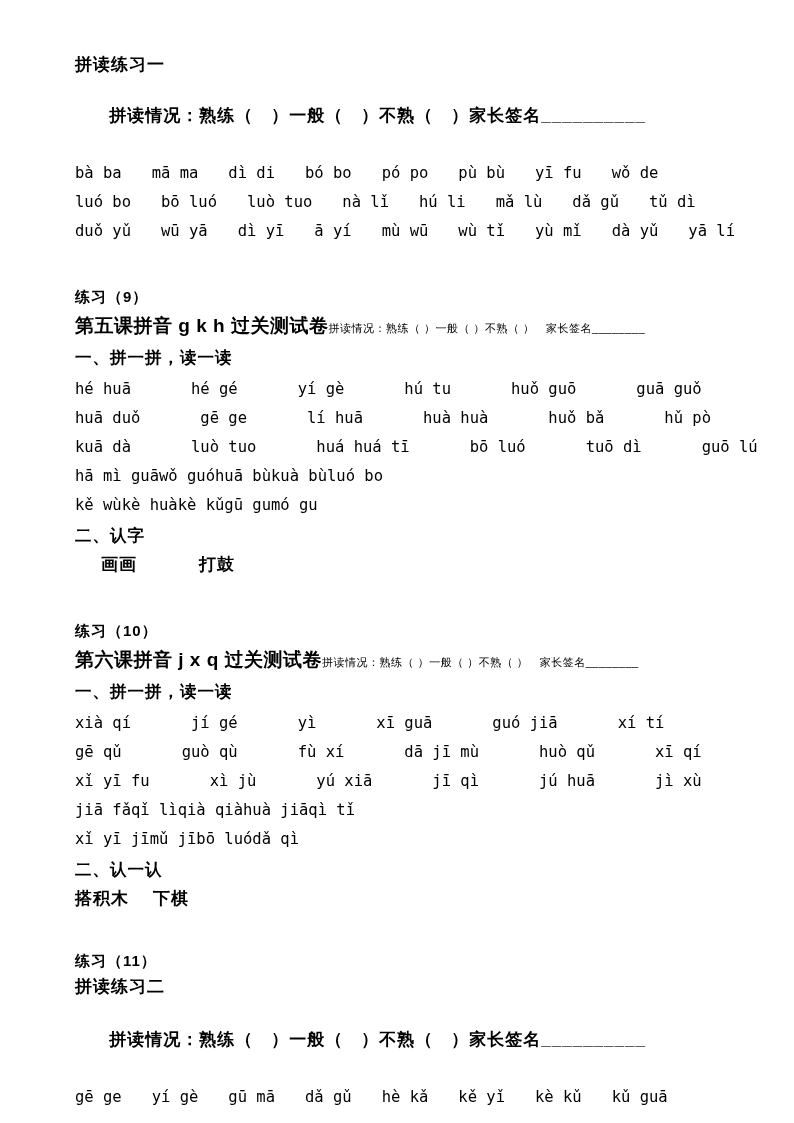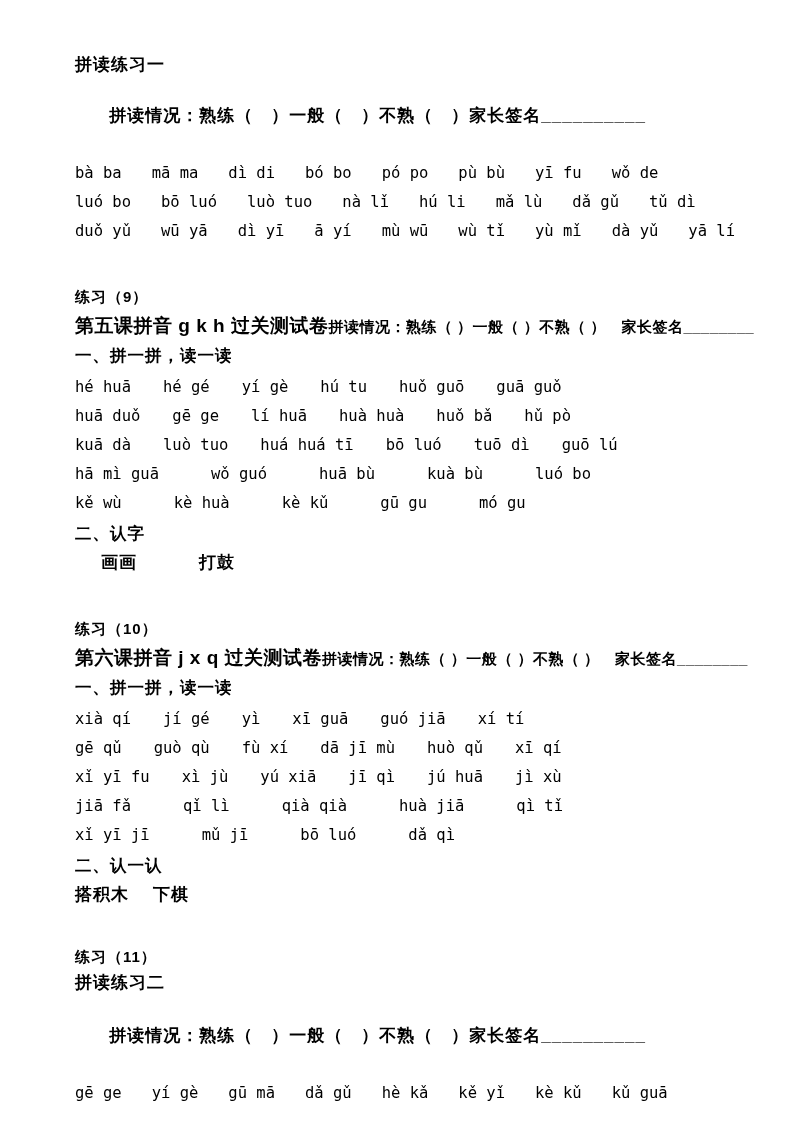--- a/index.html
+++ b/index.html
@@ -46,44 +46,44 @@
     line-height: 27px;
     margin-top: 4px;
     white-space: pre;
   }
   .ex-title {
     font-size: 19px;
     font-weight: bold;
     letter-spacing: 0.5px;
   }
   .ex-status {
-    font-size: 15px;
-    font-weight: 700;
+    font-size: 11px;
+    font-weight: 400;
     letter-spacing: 0.5px;
   }
   .part-header {
     font-size: 16.5px;
     font-weight: bold;
     line-height: 27px;
     letter-spacing: 1px;
   }
 
   
   .pinyin-row {
     display: flex;
     align-items: baseline;
     font-family: "DejaVu Sans Mono", monospace;
     font-size: 15.5px;
     font-weight: normal;
     line-height: 29px;
     white-space: pre;
   }
   .gap-s  { column-gap: 30px; }  
-  .gap-m  { column-gap: 32px; }  
-  .gap-l  { column-gap: 52px; }
+  .gap-m  { column-gap: 60px; }  
+  .gap-l  { }
 
   .rows-block { margin-top: 4px; }
 
   
   .words-row {
     display: flex;
     font-size: 17px;
     font-weight: bold;
     line-height: 27px;
     letter-spacing: 1px;

